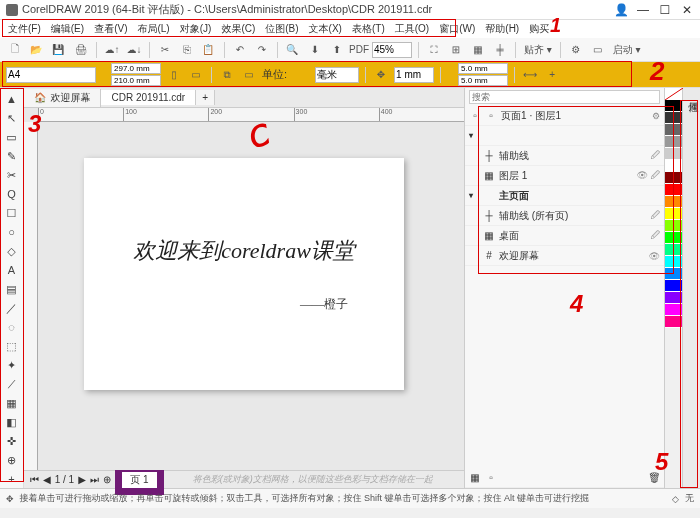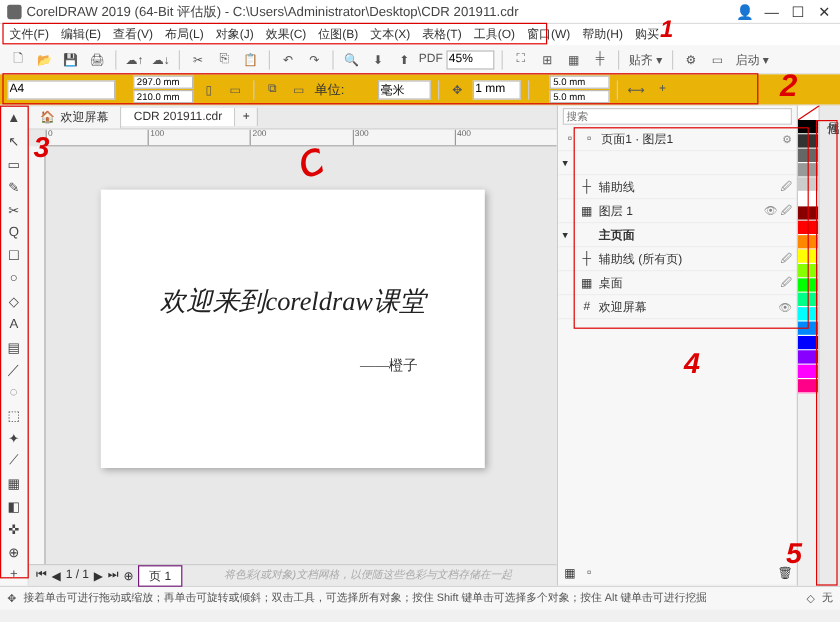--- a/index.html
+++ b/index.html
@@ -192,21 +192,21 @@
         <div class="page-sub">——橙子</div>
       </div>
     </div>
     <div class="bottom-tabs">
       <span>⏮</span>
       <span>◀</span>
       <span>1 / 1</span>
       <span>▶</span>
       <span>⏭</span>
       <span>⊕</span>
-      <span style="background:#fff;border:1px solid #701a75;padding:1px 8px">页 1</span>
+      <span style="background:#fff;border:7px solid #701a75;padding:1px 8px">页 1</span>
       <span style="flex:1;text-align:center;color:#aaa;font-style:italic;font-size:9px">将色彩(或对象)文档网格，以便随这些色彩与文档存储在一起</span>
     </div>
   </div>
 
   <div class="right-panel">
     <div class="panel-search">
       <input placeholder="搜索" style="">
     </div>
     <div class="panel-row">
       <span class="ic">▫</span>

